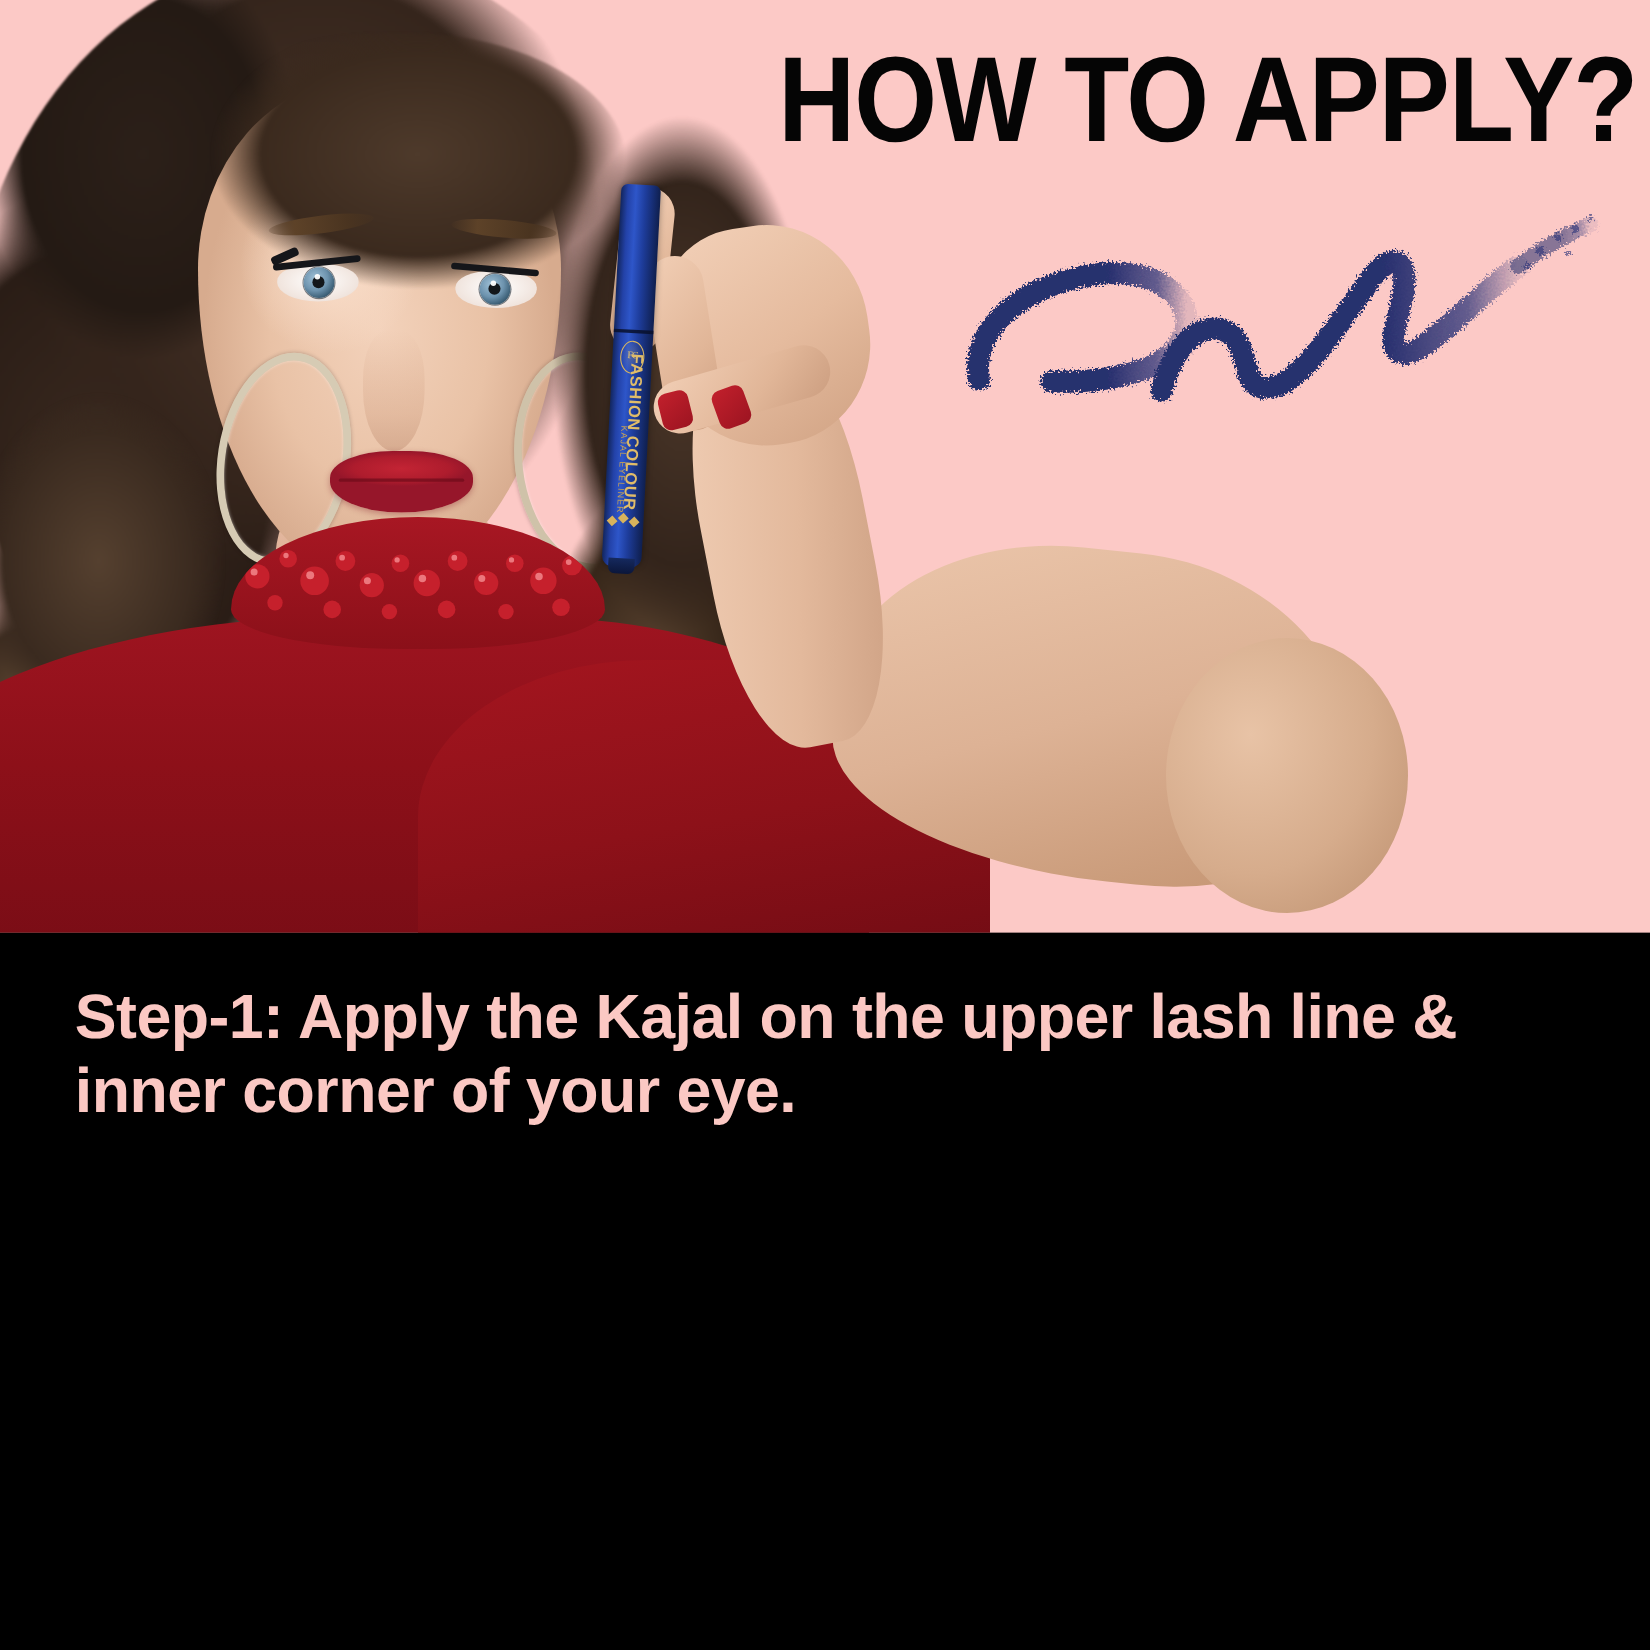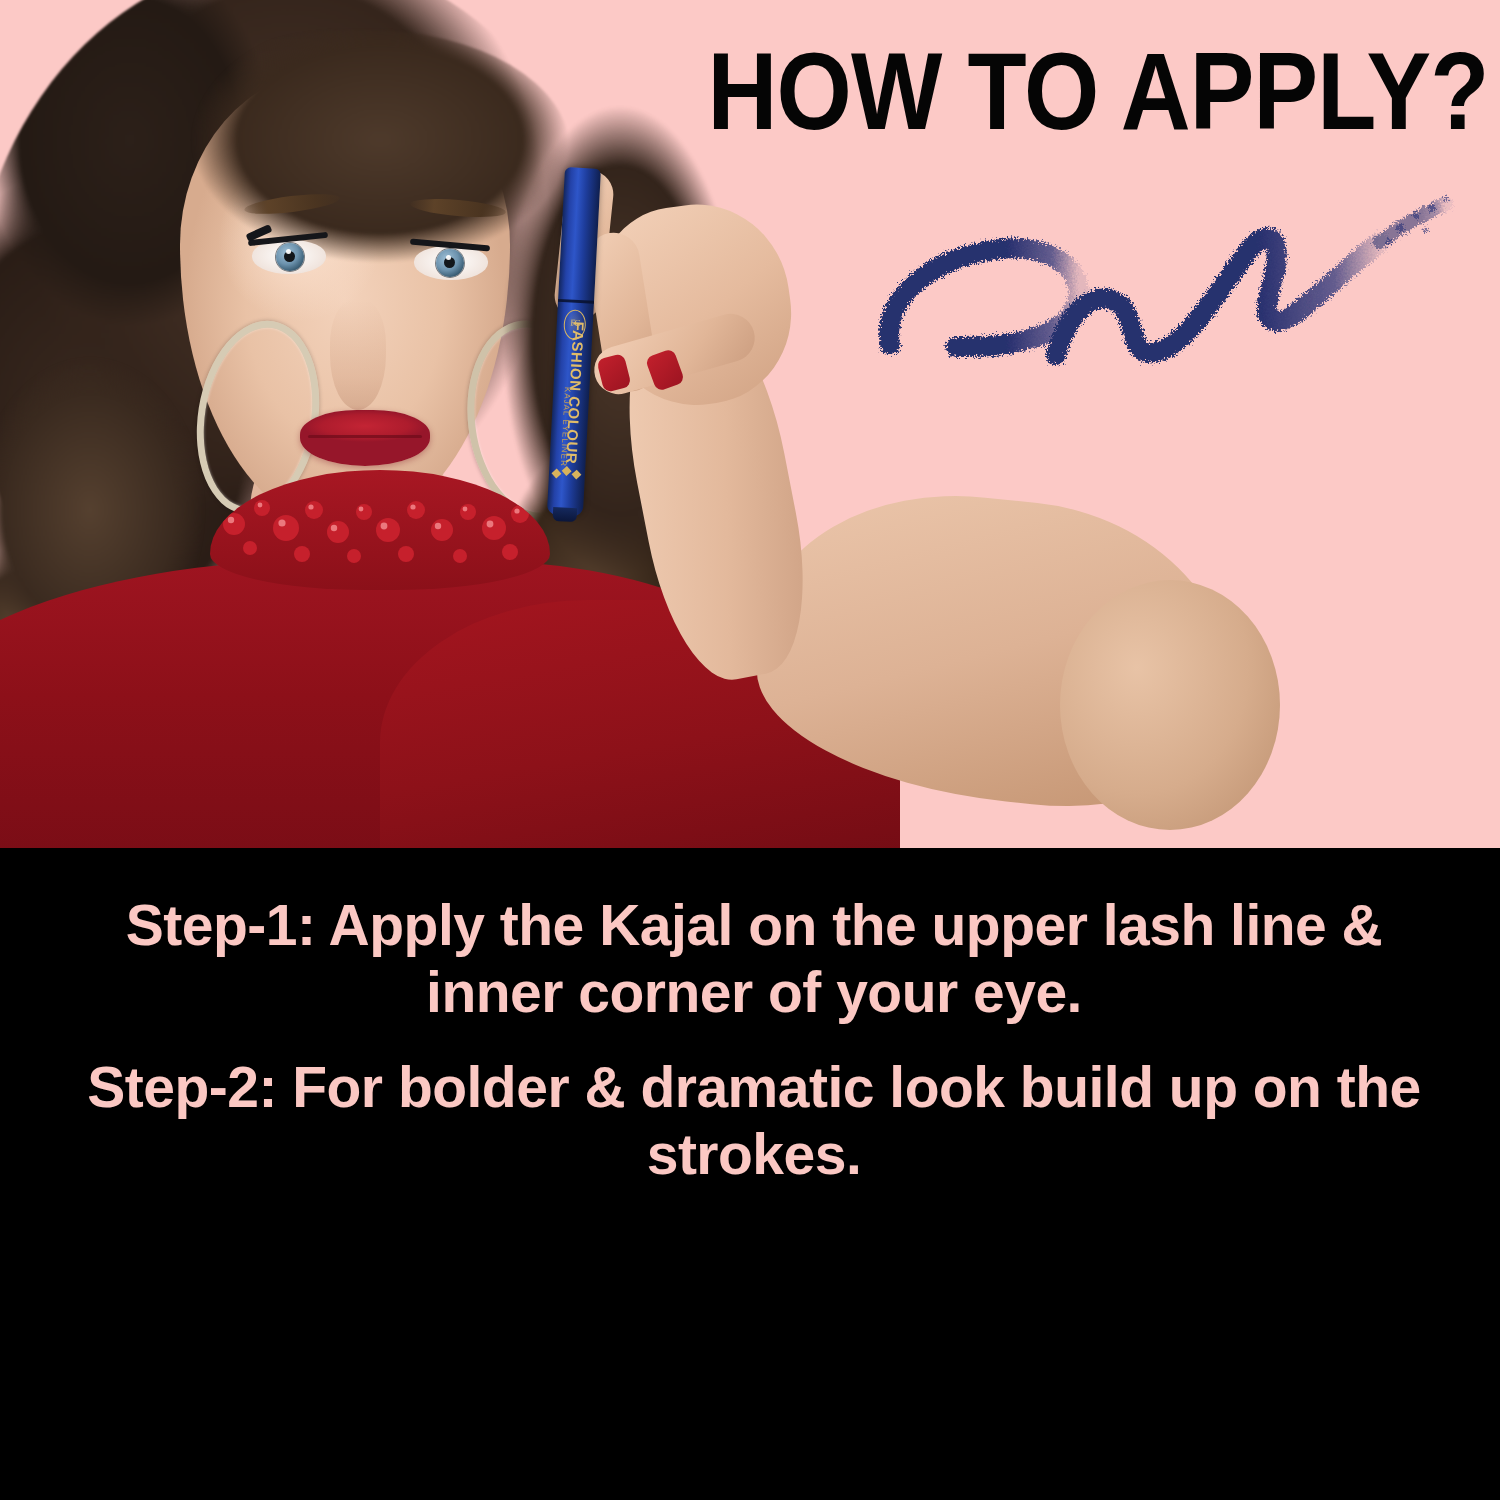--- a/index.html
+++ b/index.html
@@ -284,21 +284,20 @@
   }
   .step {
     color:#FBC8C3;
     font-size:57px;
     line-height:67px;
     font-weight:700;
     letter-spacing:-0.5px;
     margin-bottom:28px;
     max-width:1400px;
     font-family:"Liberation Sans", sans-serif;
-    text-align:center;
   }
 </style>
 </head>
 <body>
 
 <div id="poster">
 
   <div id="photo-panel">
 
     <div class="fig" id="hair-back"></div>
@@ -419,16 +418,15 @@
         <circle cx="528" cy="62" r="3"></circle>
           <circle cx="566" cy="50" r="2.5"></circle>
       </g>
     </svg>
 
     <div id="headline">HOW TO APPLY?</div>
   </div>
 
   <div id="steps-panel">
     <p class="step">Step-1: Apply the Kajal on the upper lash line &amp; inner corner of your eye.</p>
-    <p class="step">Step-2: For bolder &amp; dramatic look build up on the strokes.</p>
   </div>
 
 </div>
 
 </body></html>

